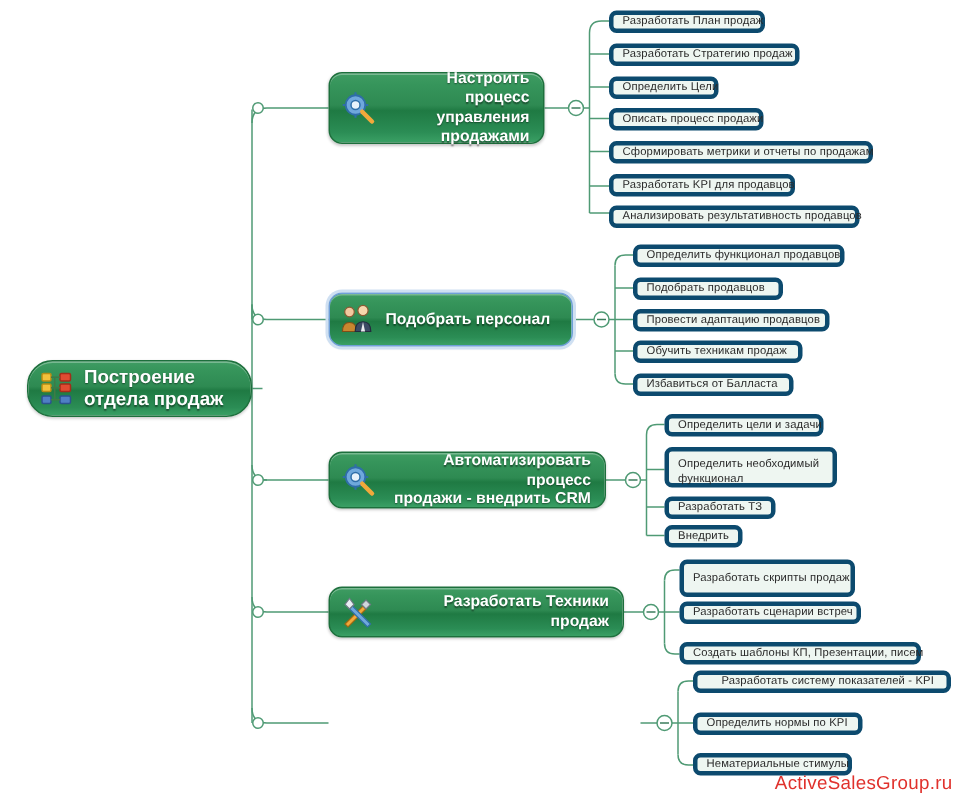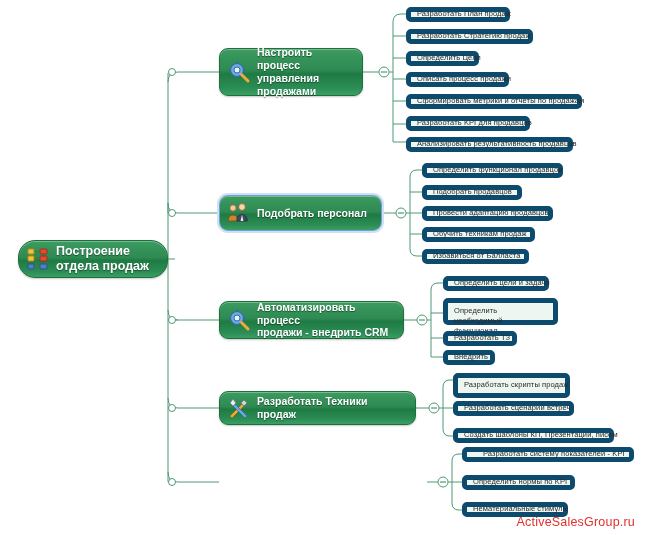--- a/index.html
+++ b/index.html
@@ -57,36 +57,36 @@
     border: 1px solid #6f9fd8;
     box-shadow: 0 0 0 2px #cfe0f2,
                 inset 0 1px 0 rgba(255,255,255,.30),
                 0 1px 2px rgba(0,0,0,.22);
   }
   .green .lbl {
     line-height: 1.22;
     text-shadow: 0 1px 1px rgba(0,0,0,.45);
   }
   .root { font-size: 12.5px; border-radius: 17px; }
-  .branch { font-size: 10.5px; }
+  .branch { font-size: 10.5px; text-align: right; }
 
   .nicon {
     flex: 0 0 auto;
     width: 26px;
     height: 26px;
     margin-right: 5px;
     position: relative;
   }
   .nicon svg { display:block; width:26px; height:26px; }
 
   
   .leaf {
     border-radius: 5px;
     background: #eef6f1;
-    border: 5px solid #0c4a6e;
+    border: 3px solid #0c4a6e;
     color: #2a2a2a;
     font-size: 7.5px;
     line-height: 1.35;
     letter-spacing: .1px;
     display: flex;
     align-items: center;
     padding: 2px 6px;
     white-space: nowrap;
   }
   .leaf.multiline { white-space: normal; }

